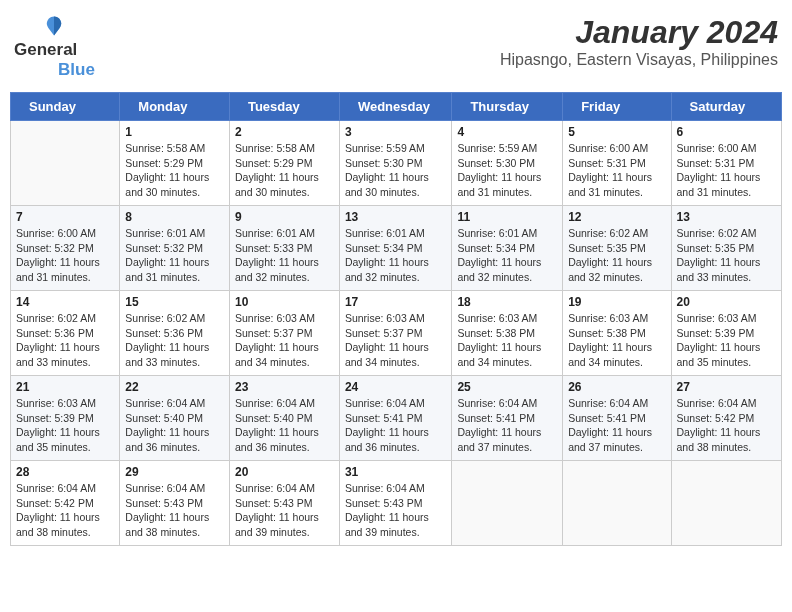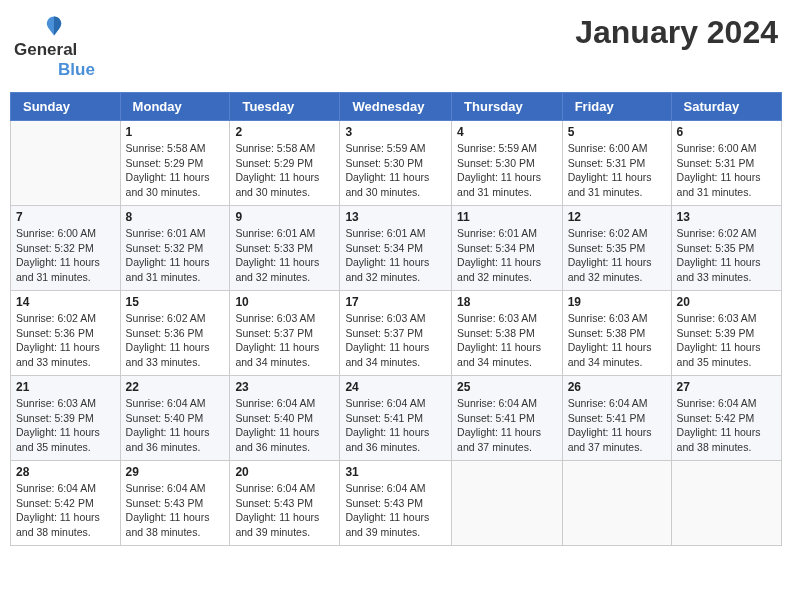--- a/index.html
+++ b/index.html
@@ -27,34 +27,35 @@
       width: 24px;
       height: 24px;
     }
     .title-area {
       text-align: right;
     }
     .month-title {
       font-size: 32px;
       font-weight: bold;
       color: #333;
+      font-style: italic;
     }
     .location-title {
       font-size: 16px;
       color: #555;
     }
     .calendar-table {
       width: 100%;
       border-collapse: collapse;
       font-size: 11px;
     }
     .calendar-table thead tr th {
       background-color: #3a6bbf;
       color: #fff;
-      padding: 6px 12px;
+      padding: 6px 18px;
       text-align: left;
       font-size: 13px;
       font-weight: bold;
       border: 1px solid #5580cc;
       margin-left: 8px;
     }
     .calendar-table tbody tr td {
       border: 1px solid #ccc;
       vertical-align: top;
       padding: 4px 5px;
@@ -93,20 +94,21 @@
     </svg>
     <div>
       <div>
         <span style="font-size:17px;font-weight:bold;color:#333;">General</span><br>
         <span style="font-size:17px;font-weight:bold;color:#4a90d9;margin-left:44px;">Blue</span>
       </div>
     </div>
   </div>
   <div class="title-area">
     <div class="month-title">January 2024</div>
+    <div class="location-title">Hipasngo, Eastern Visayas, Philippines</div>
   </div>
 </div>
 
 <table class="calendar-table">
   <thead>
     <tr>
     <th>Sunday</th>
         <th>Monday</th>
         <th>Tuesday</th>
         <th>Wednesday</th>

